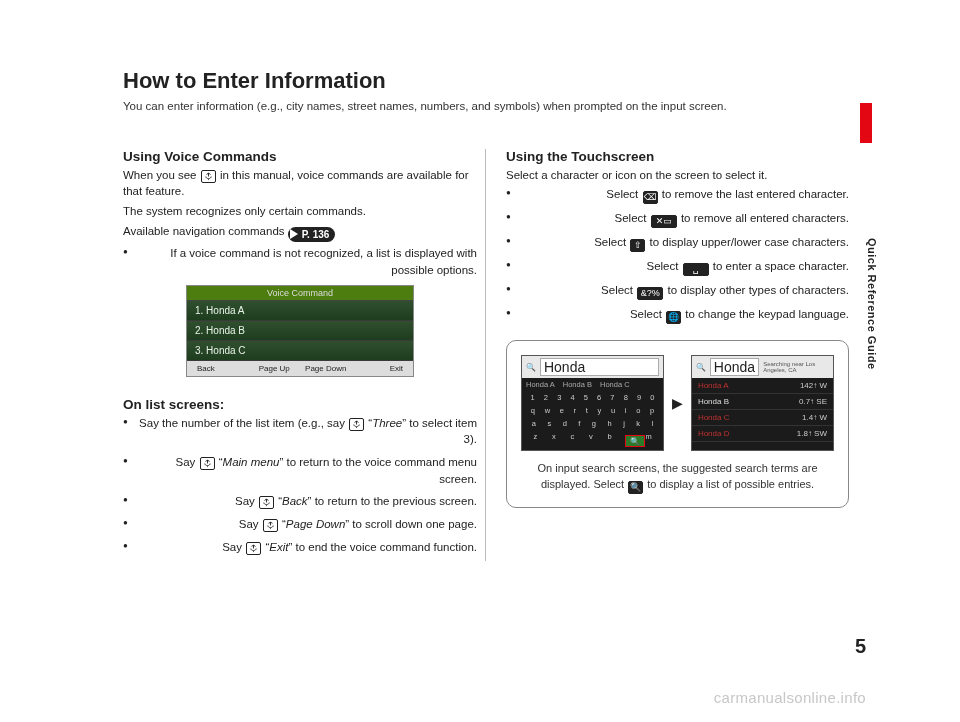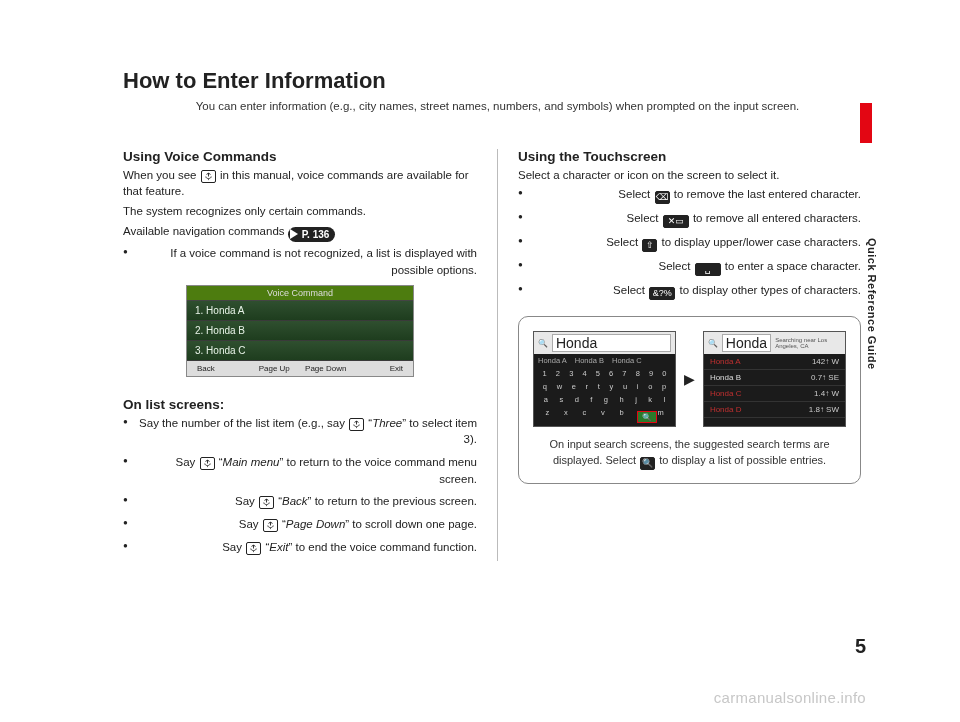--- a/index.html
+++ b/index.html
@@ -58,25 +58,24 @@
       font-size: 22px;
       font-weight: 700;
       margin-left: 35px;
       margin-bottom: 4px;
     }
     .intro {
       margin-left: 35px;
       font-size: 11.5px;
       color: #333;
       margin-bottom: 34px;
-      text-align: center;
     }
     .cols {
       display: flex;
-      gap: 20px;
+      gap: 8px;
       margin-left: 35px;
     }
     .col {
       width: 354px;
     }
     .col-right {
       border-left: 1px solid #bbb;
       padding-left: 20px;
       width: 364px;
     }
@@ -359,20 +358,21 @@
 
     <div class="col col-right">
       <h2>Using the Touchscreen</h2>
       <p>Select a character or icon on the screen to select it.</p>
       <ul id="touch-list">
           <li><span>Select </span><span class="icon-box icon-dark">⌫</span><span> to remove the last entered character.</span></li>
           <li><span>Select </span><span class="icon-box icon-dark icon-wide">✕▭</span><span> to remove all entered characters.</span></li>
           <li><span>Select </span><span class="icon-box icon-dark">⇧</span><span> to display upper/lower case characters.</span></li>
           <li><span>Select </span><span class="icon-box icon-dark icon-wide">␣</span><span> to enter a space character.</span></li>
           <li><span>Select </span><span class="icon-box icon-dark icon-wide">&amp;?%</span><span> to display other types of characters.</span></li>
+          <li><span>Select </span><span class="icon-box icon-dark">🌐</span><span> to change the keypad language.</span></li>
         </ul>
 
       <div class="ts-box">
         <div class="ts-screens">
           <div class="screen">
             <div class="bar">
               <span>🔍</span>
               <span class="field">Honda</span>
             </div>
             <div class="tabs">

